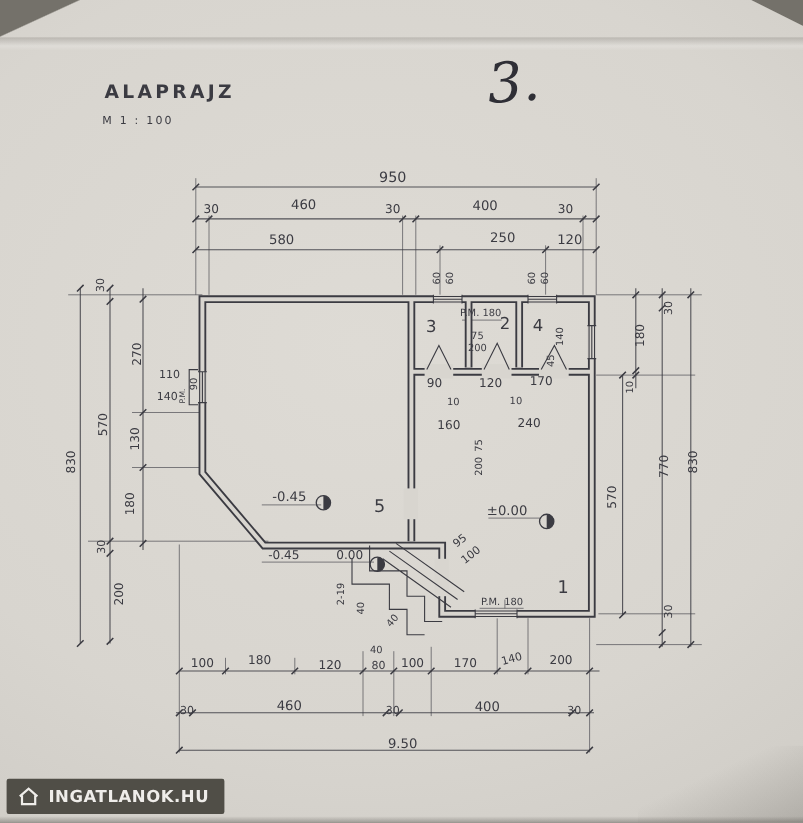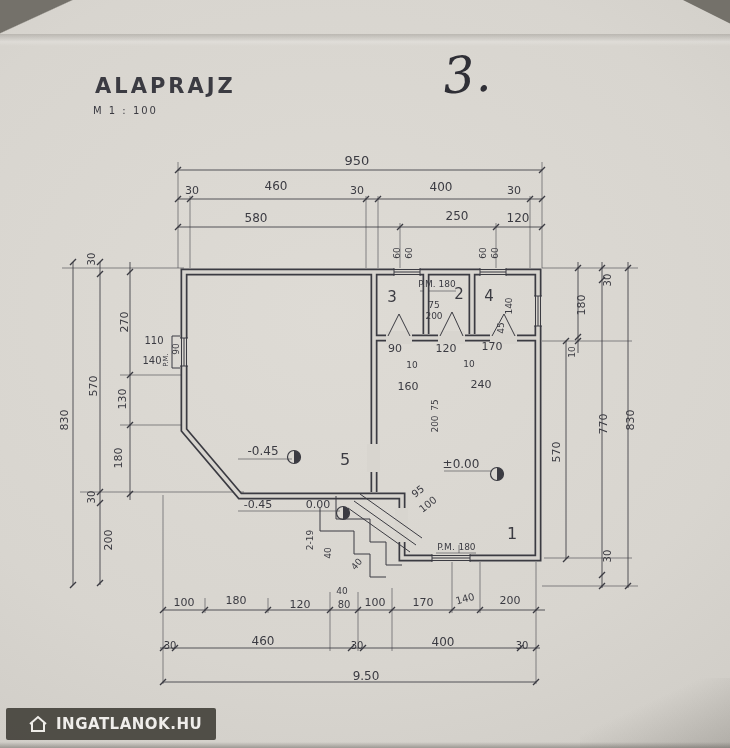--- a/index.html
+++ b/index.html
@@ -22,21 +22,21 @@
   .corner-tr{position:absolute;top:0;right:0;width:48px;height:24px;
     background:linear-gradient(to bottom left,#74716a 0%,#74716a 48%,transparent 50%);}
   .crease-top{position:absolute;top:34px;left:0;right:0;height:12px;
     background:linear-gradient(to bottom, rgba(110,106,100,.28), rgba(255,255,255,.18) 65%, transparent);}
   .corner-br{position:absolute;right:0;bottom:0;width:150px;height:70px;
     background:linear-gradient(to top left, rgba(105,102,96,.30), transparent 60%);}
   .edge-bottom{position:absolute;left:0;right:0;bottom:0;height:6px;
     background:linear-gradient(to top, rgba(90,87,82,.45), transparent);}
 
   .title{position:absolute;left:95px;top:74px;color:var(--ink);
-    font-size:21px;font-weight:bold;letter-spacing:3px;}
+    font-size:17px;font-weight:bold;letter-spacing:3px;}
   .scale{position:absolute;left:93px;top:105px;color:var(--ink);
     font-size:10px;letter-spacing:2px;}
   .sheet-num{position:absolute;left:443px;top:46px;color:#2f2f36;
     font-family:"DejaVu Serif",serif;font-style:italic;font-size:50px;
     transform:rotate(-4deg);}
 
   svg.plan{position:absolute;inset:0;}
   .dimline{stroke:var(--ink);stroke-width:1;fill:none;opacity:.85;}
   .extline{stroke:var(--ink);stroke-width:.8;fill:none;opacity:.7;}
   .tick{stroke:var(--ink);stroke-width:1.4;fill:none;}
@@ -46,21 +46,21 @@
   .thin{stroke:var(--ink);stroke-width:1;fill:none;}
   .win-bg{fill:var(--paper);stroke:none;}
   .sym-outline{stroke:var(--ink);stroke-width:1.2;fill:none;}
   .sym-fill{fill:var(--ink);stroke:none;}
   #labels text{fill:var(--ink);font-family:"DejaVu Sans",sans-serif;}
 
   .watermark{
     position:absolute;left:6px;bottom:8px;height:32px;
     display:flex;align-items:center;gap:8px;
     background:var(--watermark-bg);opacity:.94;
-    padding:0 14px 0 22px;border-radius:2px;
+    padding:0 14px 0 10px;border-radius:2px;
   }
   .watermark-label{color:var(--watermark-text);font-weight:bold;
     font-size:15px;letter-spacing:.5px;}
 </style>
 </head>
 <body>
 
 <div class="photo">
   <div class="paper"></div>
   <div class="corner-tl"></div>

